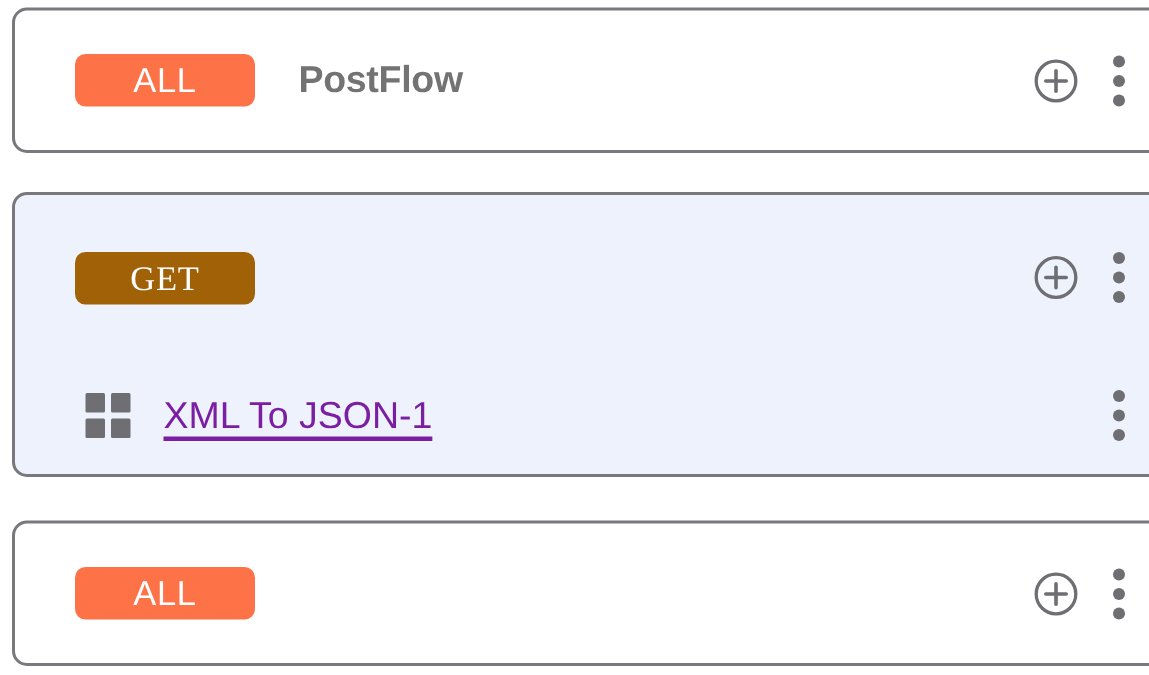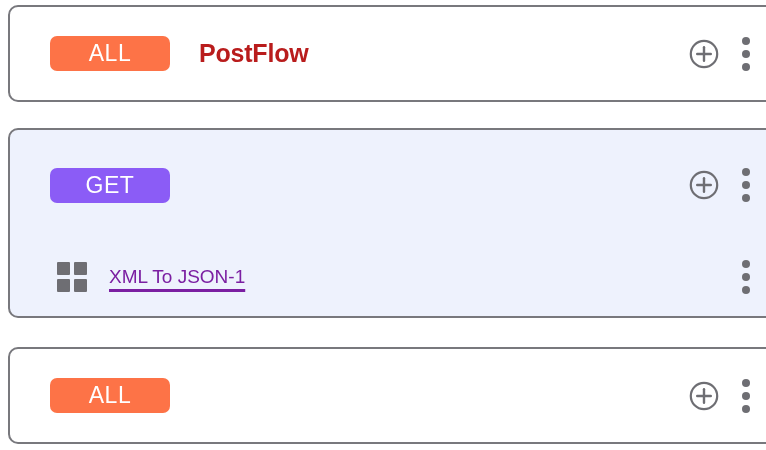--- a/index.html
+++ b/index.html
@@ -57,27 +57,27 @@
     justify-content: center;
     color: #ffffff;
     font-size: 23px;
     font-weight: 400;
     letter-spacing: 0.5px;
     line-height: 1;
     flex: none;
     user-select: none;
   }
   .verb-all { background: #fd7347; }
-  .verb-get { background: #8b5cf6; }
+  .verb-get { background: #a16207; font-family: Liberation Serif, serif; }
 
   .flow-title {
     margin-left: 29px;
     font-size: 25px;
     font-weight: bold;
-    color: #b91c1c;
+    color: #737373;
     letter-spacing: -0.2px;
     white-space: nowrap;
   }
 
   .row-actions {
     position: absolute;
     right: 46px;
     top: 50%;
     transform: translateY(-50%);
     display: flex;
@@ -128,21 +128,21 @@
     flex: none;
   }
   .grid-icon i {
     display: block;
     background: #6e6e73;
     border-radius: 1px;
   }
 
   .policy-link {
     margin-left: 22px;
-    font-size: 19px;
+    font-size: 25px;
     color: #7b1fa2;
     text-decoration: underline;
     text-decoration-color: #7b1fa2;
     text-underline-offset: 6px;
     text-decoration-thickness: 2.5px;
     white-space: nowrap;
     cursor: pointer;
   }
 
   .policy-actions {

